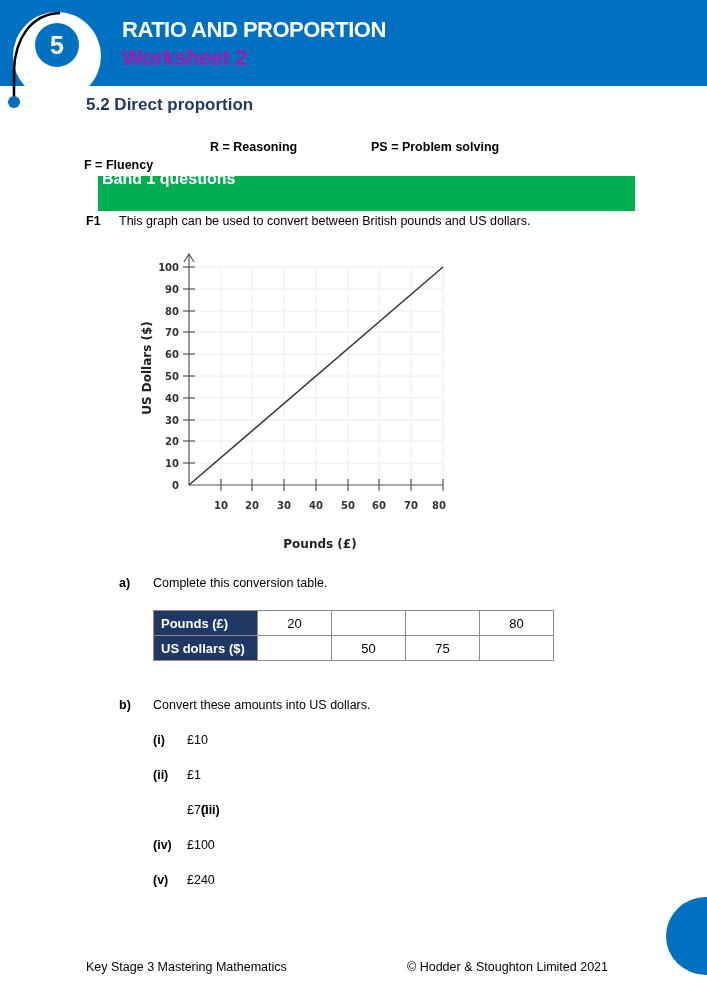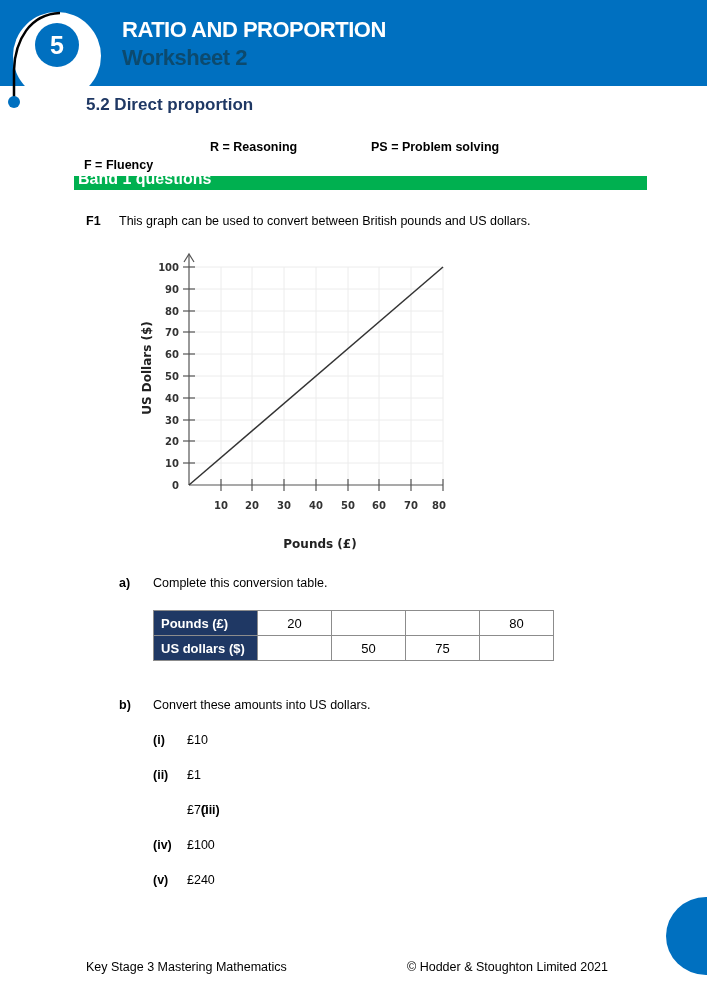--- a/index.html
+++ b/index.html
@@ -5,24 +5,24 @@
   html, body { margin:0; padding:0; }
   body { width:707px; height:1000px; position:relative; background:#ffffff; overflow:hidden;
          font-family:"Liberation Sans", sans-serif; color:#000; }
   .header-band { position:absolute; left:0; top:0; width:707px; height:86px; background:#0070c0; }
   .badge-ring { position:absolute; left:13px; top:12px; width:88px; height:88px; border-radius:50%; background:#ffffff; }
   .badge-core { position:absolute; left:22px; top:11px; width:44px; height:44px; border-radius:50%; background:#0070c0; }
   .badge-num { position:absolute; left:0; top:0; width:100%; height:100%; display:flex; align-items:center; justify-content:center;
                color:#fff; font-weight:bold; font-size:25px; }
   .badge-svg { position:absolute; left:0; top:0; }
   .title-1 { position:absolute; left:122px; top:17px; color:#fff; font-weight:bold; font-size:22px; letter-spacing:-0.5px; }
-  .title-2 { position:absolute; left:122px; top:45px; color:#0c4a6e; font-weight:bold; font-size:22px; letter-spacing:-0.5px; }
+  .title-2 { position:absolute; left:122px; top:45px; color:#a21caf; font-weight:bold; font-size:22px; letter-spacing:-0.5px; }
   .section-title { position:absolute; left:86px; top:95px; color:#1f3864; font-weight:bold; font-size:17px; }
   .legend { position:absolute; top:140px; font-size:12.5px; font-weight:bold; }
-  .band-bar { position:absolute; left:74px; top:176px; width:537px; height:14px; background:#00b050; overflow:hidden;padding-left:36px; }
+  .band-bar { position:absolute; left:98px; top:176px; width:537px; height:35px; background:#00b050; overflow:hidden; }
   .band-bar span { position:absolute; left:4px; top:-6px; color:#fff; font-weight:bold; font-size:16px; }
   .q-label { position:absolute; font-weight:bold; font-size:12.5px; }
   .q-text { position:absolute; font-size:12.5px; }
   .chart { position:absolute; left:130px; top:248px; }
   .conv-table { position:absolute; left:153px; top:610px; border-collapse:collapse; font-size:13px; }
   .conv-table td { border:1px solid #8c8c8c; height:24px; padding:0; text-align:center; }
   .conv-table td.hdr { background:#1f3864; color:#fff; font-weight:bold; text-align:left; padding-left:7px; width:96px; }
   .conv-table td.cell { width:73px; }
   .footer { position:absolute; top:960px; font-size:12.5px; }
   .corner-circle { position:absolute; left:666px; top:897px; width:80px; height:78px; border-radius:50%; background:#0070c0; }

